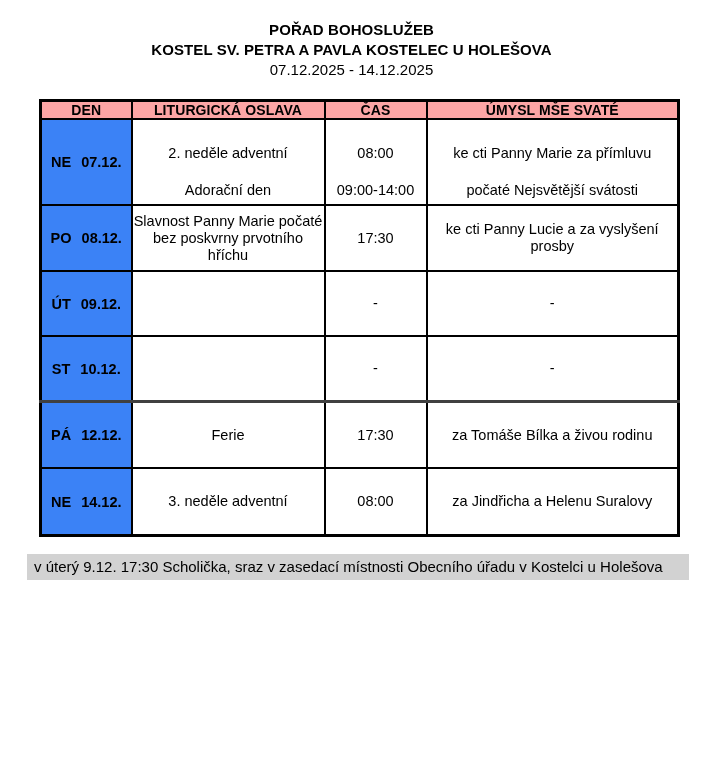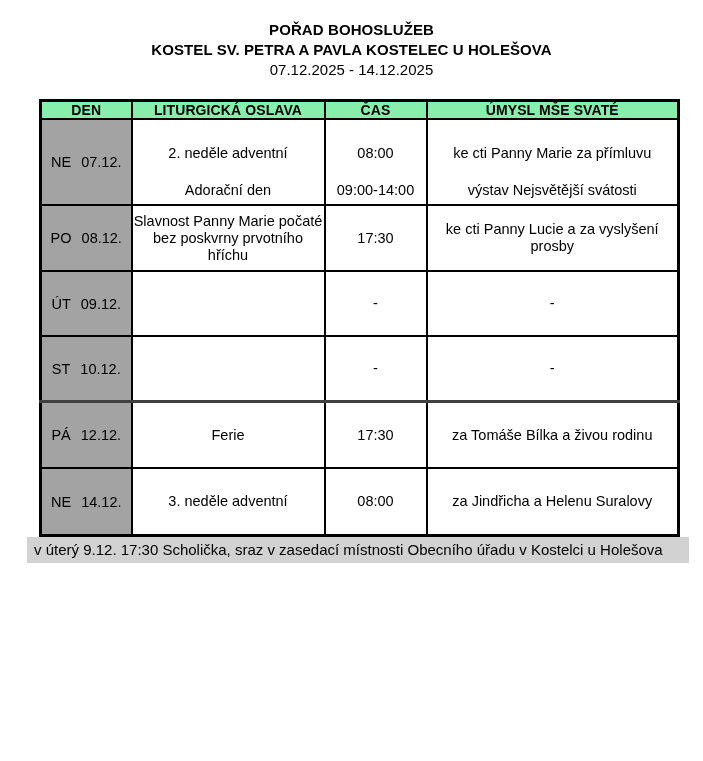--- a/index.html
+++ b/index.html
@@ -26,29 +26,29 @@
     border: 3px solid #000000;
   }
   table.schedule th, table.schedule td {
     border: 2px solid #000000;
     padding: 0;
     text-align: center;
     vertical-align: middle;
     overflow: hidden;
   }
   thead th {
-    background: #86efac;
+    background: #fca5a5;
     height: 16px;
     font-size: 14px;
     font-weight: bold;
     letter-spacing: 0.1px;
   }
   td.day-cell {
-    background: #a3a3a3;
-    font-weight: normal;
+    background: #3b82f6;
+    font-weight: bold;
     font-size: 14.5px;
   }
   td.day-cell .day  { margin-right: 10px; }
   td.txt { font-size: 14.5px; line-height: 17px; }
 
   
   tr.h-big  td { height: 84px; }
   tr.h-med  td { height: 64px; }
   tr.h-std  td { height: 63px; }
   tr.h-last td { height: 65px; }
@@ -62,21 +62,21 @@
     flex: 1; padding-top: 10px;
     display: flex; align-items: center; justify-content: center;
   }
   .cell2 .line-b {
     height: 27px;
     display: flex; align-items: center; justify-content: center;
   }
 
   
   .footer-note {
-    margin: 0 0 0 27px;
+    margin: 17px 0 0 27px;
     width: 662px;
     box-sizing: border-box;
     background: #d2d2d2;
     font-size: 15px;
     line-height: 21px;
     padding: 2px 12px 3px 7px;
   }
 </style>
 </head>
 <body>
@@ -118,21 +118,21 @@
         </td>
         <td class="txt">
           <div class="cell2">
             <div class="line-a">08:00</div>
             <div class="line-b">09:00-14:00</div>
           </div>
         </td>
         <td class="txt">
           <div class="cell2">
             <div class="line-a">ke cti Panny Marie za přímluvu</div>
-            <div class="line-b">výstav Nejsvětější svátosti</div>
+            <div class="line-b">počaté Nejsvětější svátosti</div>
           </div>
         </td>
       </tr>
 
       <tr class="h-med">
         <td class="day-cell">
           <span class="day">PO</span><span class="date">08.12.</span>
         </td>
         <td class="txt">Slavnost Panny Marie počaté bez poskvrny prvotního hříchu</td>
         <td class="txt">17:30</td>

